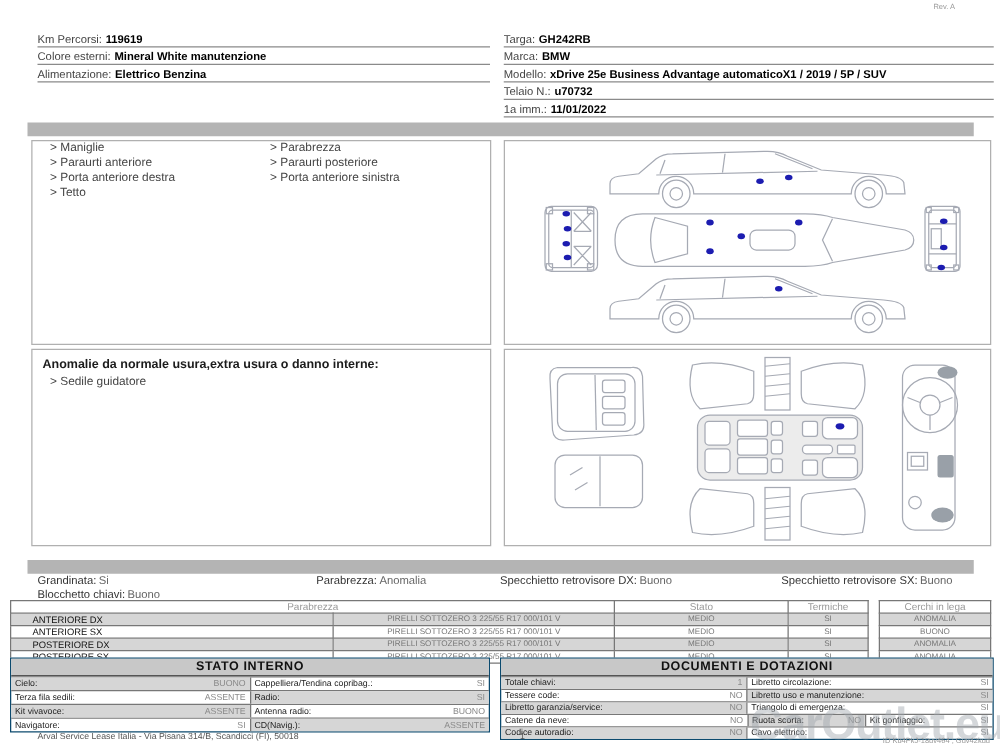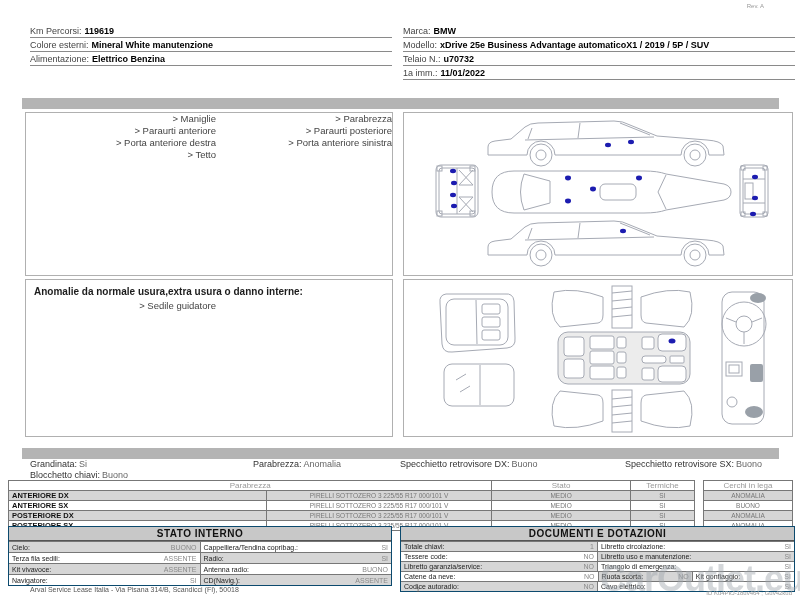--- a/index.html
+++ b/index.html
@@ -17,41 +17,41 @@
   .bar{position:absolute;left:22px;width:757px;height:11px;background:#b4b4b4;}
   .bar1{top:98px}.bar2{top:448px}
 
   .panel{position:absolute;border:1px solid #b0b0b0;background:#fff;box-sizing:border-box;}
   .ext-left{left:25px;top:112px;width:368px;height:164px;}
   .ext-right{left:403px;top:112px;width:390px;height:164px;}
   .int-left{left:25px;top:279px;width:368px;height:158px;}
   .int-right{left:403px;top:279px;width:390px;height:158px;}
 
   .panel-heading{font-size:10px;font-weight:bold;color:#1c1c1c;margin:6px 0 3px 8px;}
-  .anomaly-cols{display:flex;margin-left:14px;text-align:right;}
+  .anomaly-cols{display:flex;margin-left:14px;}
   .anomaly-col{width:50%;font-size:9.5px;color:#444;line-height:12px;}
 
   .diagram{display:block;}
   .diagram path,.diagram rect,.diagram circle,.diagram ellipse,.diagram line
     {stroke:#a6aab4;fill:none;stroke-width:1;}
   .diagram .fillgray{fill:#ececec;}
   .diagram .fillwhite{fill:#ffffff;}
   .diagram .filldark{fill:#99a0a8;stroke:none;}
   .diagram .dot{fill:#1c1cb0;stroke:none;}
 
   .sum{position:absolute;top:459px;font-size:9px;color:#333;white-space:nowrap;}
   .sum .val{color:#666;margin-left:2px;}
   .sum1{left:30px}.sum2{left:253px}.sum3{left:400px}.sum4{left:625px}
   .sum5{top:470px;left:30px}
 
   table{border-collapse:collapse;table-layout:fixed;}
   .tyre-table{position:absolute;left:8px;top:480px;width:687px;}
   .tyre-table th,.tyre-table td{border:1px solid #777;padding:0;height:9px;overflow:hidden;white-space:nowrap;}
   .tyre-table th{font-weight:normal;font-size:8px;color:#999;line-height:9px;}
-  .tyre-table td.pos{font-size:7.5px;font-weight:bold;color:#111;padding-left:3px;line-height:9px;}
+  .tyre-table td.pos{font-size:7.5px;font-weight:normal;color:#111;padding-left:17px;line-height:9px;}
   .tyre-table td.cv{font-size:6.5px;color:#777;text-align:center;line-height:9px;}
   .cerchi-table{position:absolute;left:703px;top:480px;width:90px;border:1px solid #777;}
   .cerchi-table th,.cerchi-table td{border:1px solid #777;padding:0;height:9px;white-space:nowrap;overflow:hidden;}
   .cerchi-table th{font-weight:normal;font-size:8px;color:#999;line-height:9px;}
   .cerchi-table td{font-size:6.5px;color:#777;text-align:center;line-height:9px;}
   tr.shaded td{background:#d6d6d6;}
 
   .btable{position:absolute;top:526px;border:1px solid #0c4a6e;box-sizing:border-box;background:#fff;}
   .si-table{left:8px;width:384px;}
   .doc-table{left:400px;width:395px;}
@@ -82,20 +82,21 @@
 
   <div class="rev">Rev. A</div>
 
   <div class="info-left">
     <div class="info-row"><span class="lbl">Km Percorsi:</span><span class="val">119619</span></div>
     <div class="info-row"><span class="lbl">Colore esterni:</span><span class="val">Mineral White manutenzione</span></div>
     <div class="info-row"><span class="lbl">Alimentazione:</span><span class="val">Elettrico Benzina</span></div>
   </div>
 
   <div class="info-right">
+    <div class="info-row"><span class="lbl">Targa:</span><span class="val">GH242RB</span></div>
     <div class="info-row"><span class="lbl">Marca:</span><span class="val">BMW</span></div>
     <div class="info-row"><span class="lbl">Modello:</span><span class="val">xDrive 25e Business Advantage automaticoX1 / 2019 / 5P / SUV</span></div>
     <div class="info-row"><span class="lbl">Telaio N.:</span><span class="val">u70732</span></div>
     <div class="info-row"><span class="lbl">1a imm.:</span><span class="val">11/01/2022</span></div>
   </div>
 
   <div class="bar bar1"></div>
 
   <div class="panel ext-left">
     <div class="anomaly-cols">

